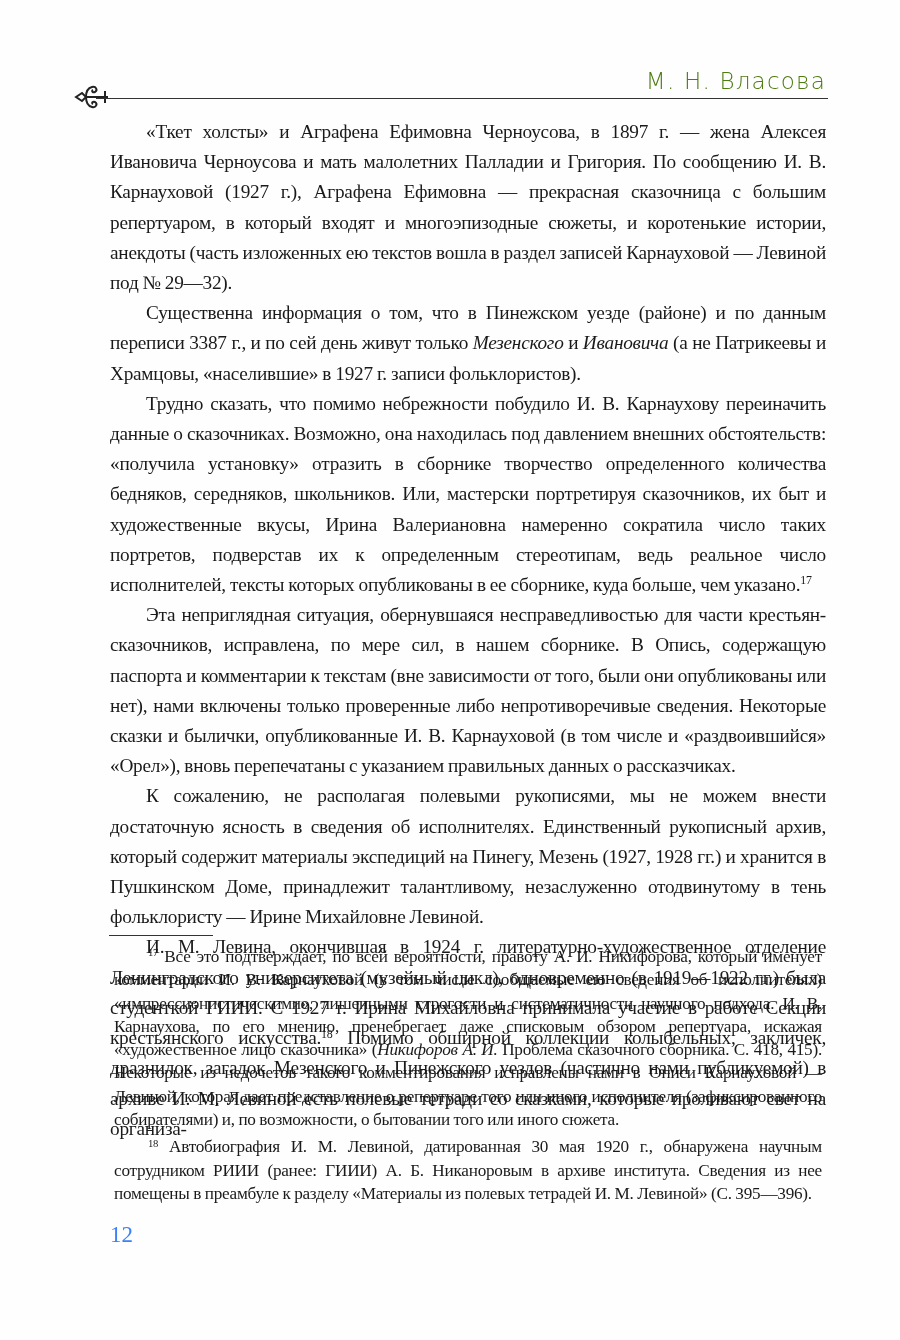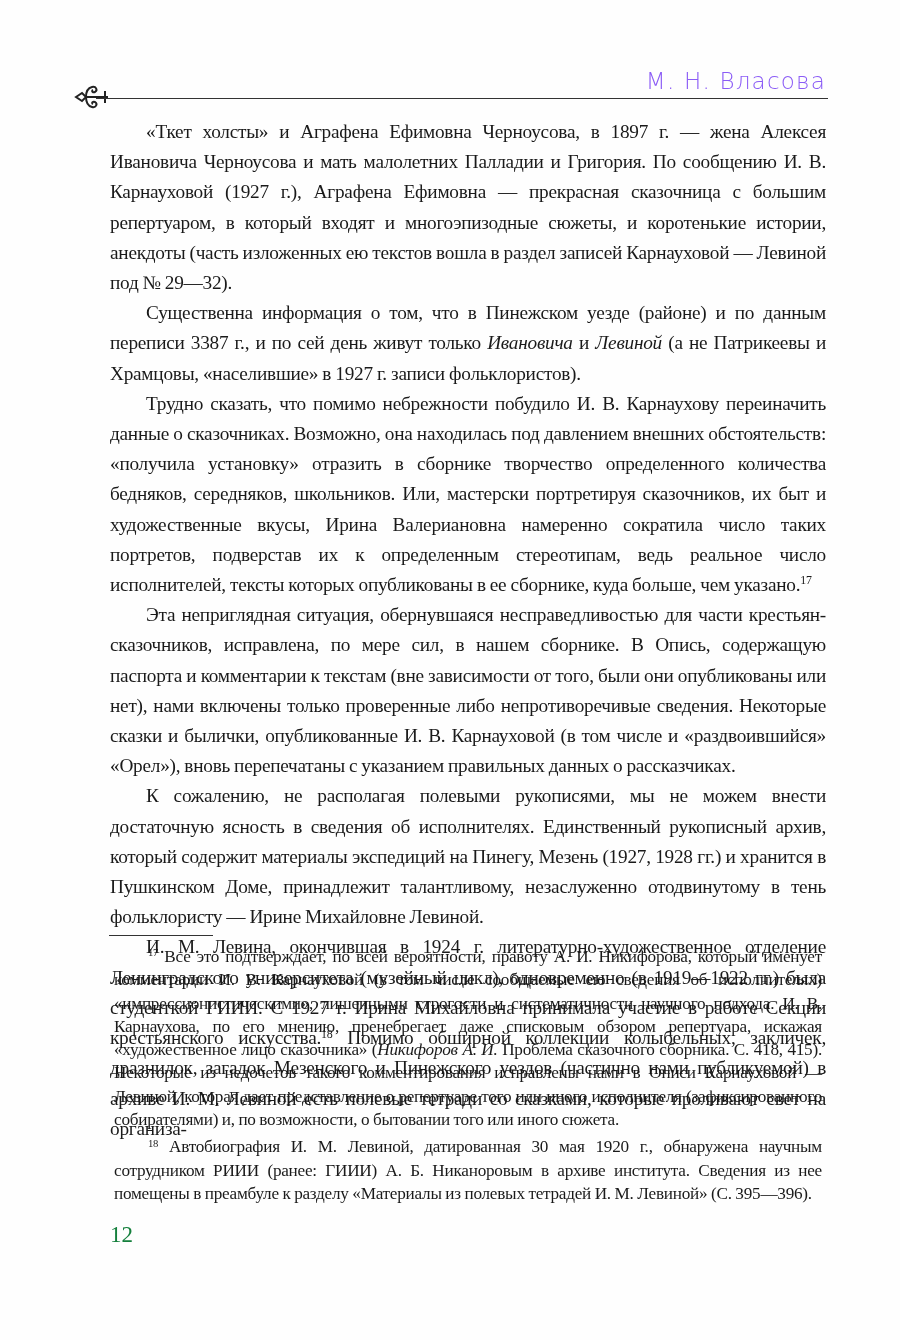--- a/index.html
+++ b/index.html
@@ -1,28 +1,28 @@
 <!DOCTYPE html>
 <html><head>
 <meta charset="utf-8">
 <style>
   html, body { margin: 0; padding: 0; background: #ffffff; }
   body { width: 900px; height: 1340px; position: relative; overflow: hidden; color: #1a1a1a; }
   .page { position: absolute; left: 0; top: 0; width: 900px; height: 1340px; background: #fefefe; }
-  .running-head { position: absolute; right: 74px; top: 68px; font-family: "DejaVu Sans", sans-serif; font-size: 23px; letter-spacing: 1.2px; color: #8b5cf6; font-weight: 300; }
+  .running-head { position: absolute; right: 74px; top: 68px; font-family: "DejaVu Sans", sans-serif; font-size: 23px; letter-spacing: 1.2px; color: #4d7c0f; font-weight: 300; }
   .head-rule { position: absolute; left: 96px; right: 72px; top: 98px; height: 0; border-top: 1.6px solid #333; }
   .ornament { position: absolute; left: 72px; top: 80px; width: 40px; height: 36px; }
   .body-text { position: absolute; left: 110px; width: 716px; top: 117px; font-family: "Liberation Serif", serif; font-size: 19.3px; line-height: 30.2px; text-align: justify; letter-spacing: -0.25px; word-spacing: -0.5px; }
   .body-text p { margin: 0; text-indent: 36px; hyphens: manual; }
   .fn-rule { position: absolute; left: 109px; top: 935px; width: 104px; border-top: 1.3px solid #333; }
   .footnotes { position: absolute; left: 110px; width: 716px; top: 941px; font-family: "Liberation Serif", serif; font-size: 17.2px; line-height: 23.3px; text-align: justify; letter-spacing: -0.25px; word-spacing: -0.4px; }
   .footnotes p { margin: 4px; text-indent: 34px; }
   sup { font-size: 0.62em; vertical-align: 0; position: relative; top: -0.55em; line-height: 0; }
   em { font-style: italic; }
-  .folio { position: absolute; left: 110px; top: 1222px; font-family: "Liberation Serif", serif; font-size: 23px; color: #15803d; }
+  .folio { position: absolute; left: 110px; top: 1222px; font-family: "Liberation Serif", serif; font-size: 23px; color: #3b82f6; }
 </style>
 </head>
 <body>
 
 <div class="page">
 
   <svg class="ornament" viewBox="0 0 40 36">
     <g fill="none" stroke="#222" stroke-width="2">
       <path d="M4 17 L10 13 L14 17 L10 21 Z" fill="#fff"></path>
       <path d="M14 17 C14 12 16 8 20 7 C24 6 26 10 23 12 C21 13 19 11 21 10"></path>
@@ -30,21 +30,21 @@
       <path d="M14 17 L36 17"></path>
       <path d="M33 11 L33 23"></path>
     </g>
   </svg>
 
   <div class="running-head">М. Н. Власова</div>
   <div class="head-rule"></div>
 
   <div class="body-text" id="body-text">
       <p><span>«Ткет холсты» и Аграфена Ефимовна Черноусова, в 1897 г. — жена Алексея Ивановича Черноусова и мать малолетних Палладии и Григория. По сообщению И. В. Карнауховой (1927 г.), Аграфена Ефимовна — прекрасная сказочница с большим репертуаром, в который входят и многоэпизодные сюжеты, и коротенькие истории, анекдоты (часть изложенных ею текстов вошла в раздел записей Карнауховой — Левиной под № 29—32).</span></p>
-      <p><span>Существенна информация о том, что в Пинежском уезде (районе) и по данным переписи 3387 г., и по сей день живут только </span><em>Ивановича</em><span> и </span><em>Левиной</em><span> (а не Патрикеевы и Храмцовы, «населившие» в 1927 г. записи фольклористов).</span></p>
+      <p><span>Существенна информация о том, что в Пинежском уезде (районе) и по данным переписи 3387 г., и по сей день живут только </span><em>Мезенского</em><span> и </span><em>Ивановича</em><span> (а не Патрикеевы и Храмцовы, «населившие» в 1927 г. записи фольклористов).</span></p>
       <p><span>Трудно сказать, что помимо небрежности побудило И. В. Карнаухову переиначить данные о сказочниках. Возможно, она находилась под давлением внешних обстоятельств: «получила установку» отразить в сборнике творчество определенного количества бедняков, середняков, школьников. Или, мастерски портретируя сказочников, их быт и художественные вкусы, Ирина Валериановна намеренно сократила число таких портретов, подверстав их к определенным стереотипам, ведь реальное число исполнителей, тексты которых опубликованы в ее сборнике, куда больше, чем указано.</span><sup>17</sup></p>
       <p><span>Эта неприглядная ситуация, обернувшаяся несправедливостью для части крестьян-сказочников, исправлена, по мере сил, в нашем сборнике. В Опись, содержащую паспорта и комментарии к текстам (вне зависимости от того, были они опубликованы или нет), нами включены только проверенные либо непротиворечивые сведения. Некоторые сказки и былички, опубликованные И. В. Карнауховой (в том числе и «раздвоившийся» «Орел»), вновь перепечатаны с указанием правильных данных о рассказчиках.</span></p>
       <p><span>К сожалению, не располагая полевыми рукописями, мы не можем внести достаточную ясность в сведения об исполнителях. Единственный рукописный архив, который содержит материалы экспедиций на Пинегу, Мезень (1927, 1928 гг.) и хранится в Пушкинском Доме, принадлежит талантливому, незаслуженно отодвинутому в тень фольклористу — Ирине Михайловне Левиной.</span></p>
       <p><span>И. М. Левина, окончившая в 1924 г. литературно-художественное отделение Ленинградского университета (музейный цикл), одновременно (в 1919—1922 гг.) была студенткой ГИИИ. С 1927 г. Ирина Михайловна принимала участие в работе Секции крестьянского искусства.</span><sup>18</sup><span> Помимо обширной коллекции колыбельных, закличек, дразнилок, загадок Мезенского и Пинежского уездов (частично нами публикуемой) в архиве И. М. Левиной есть полевые тетради со сказками, которые проливают свет на организа-</span></p>
     </div>
 
   <div class="fn-rule"></div>
   <div class="footnotes" id="footnotes">
       <p><sup>17</sup><span> Все это подтверждает, по всей вероятности, правоту А. И. Никифорова, который именует комментарии И. В. Карнауховой (в том числе сообщаемые ею сведения об исполнителях) «импрессионистическими», лишенными строгости и систематичности научного подхода. И. В. Карнаухова, по его мнению, пренебрегает даже списковым обзором репертуара, искажая «художественное лицо сказочника» (</span><em>Никифоров А. И.</em><span> Проблема сказочного сборника. С. 418, 415). Некоторые из недочетов такого комментирования исправлены нами в Описи Карнауховой — Левиной, которая дает представление о репертуаре того или иного исполнителя (зафиксированного собирателями) и, по возможности, о бытовании того или иного сюжета.</span></p>
       <p><sup>18</sup><span> Автобиография И. М. Левиной, датированная 30 мая 1920 г., обнаружена научным сотрудником РИИИ (ранее: ГИИИ) А. Б. Никаноровым в архиве института. Сведения из нее помещены в преамбуле к разделу «Материалы из полевых тетрадей И. М. Левиной» (С. 395—396).</span></p>

